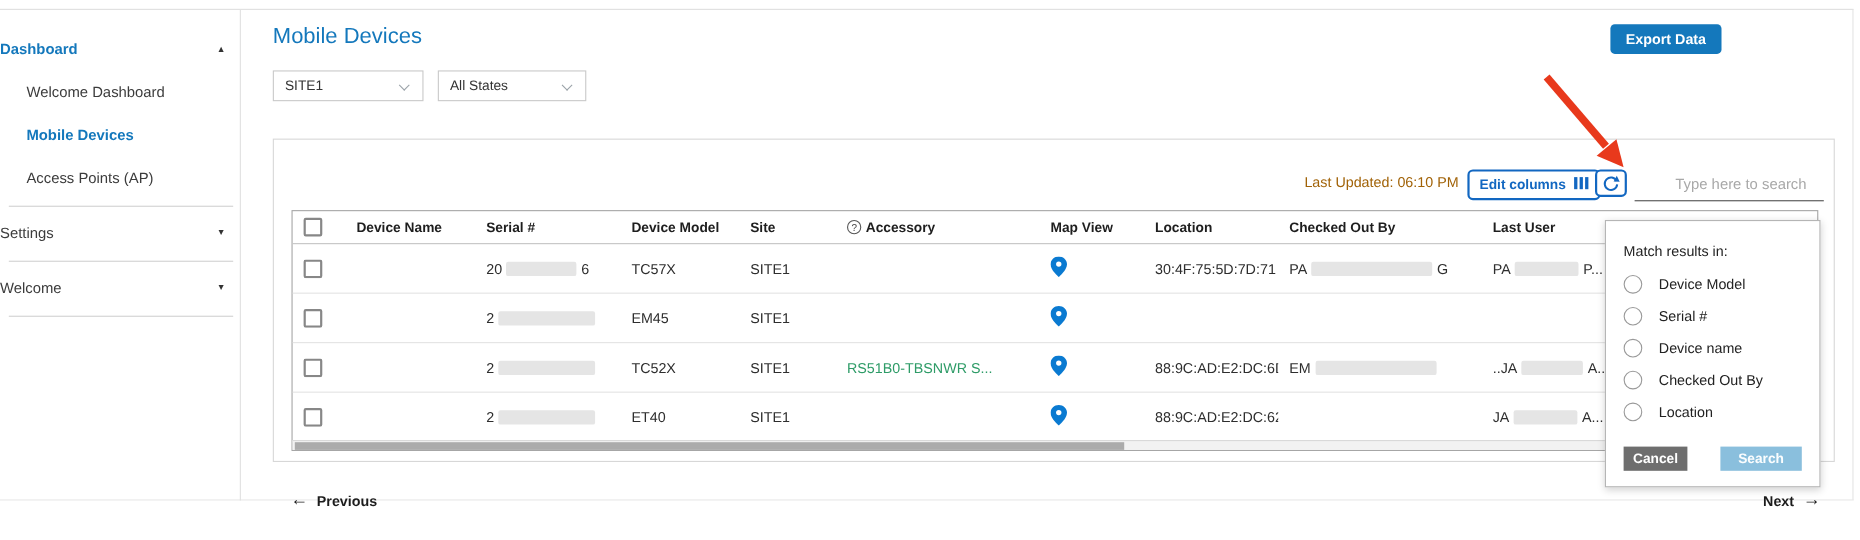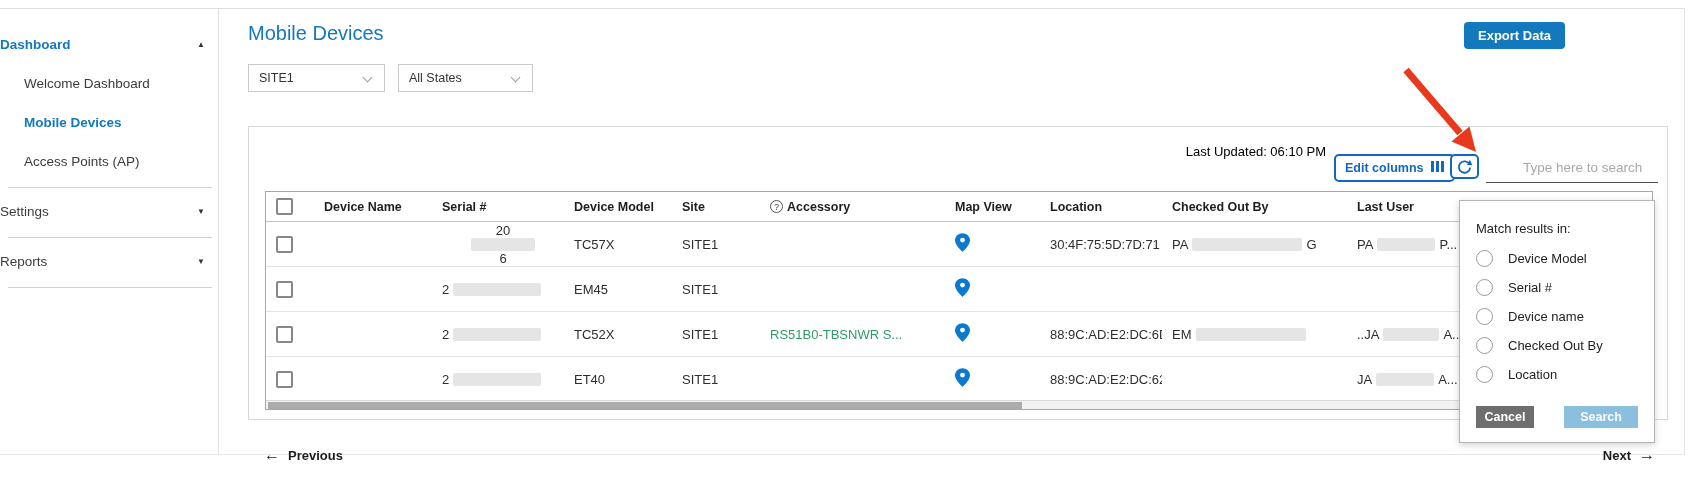--- a/index.html
+++ b/index.html
@@ -27,21 +27,21 @@
   .page-title{position:absolute;left:248px;top:22px;font-size:20px;font-weight:500;color:var(--accent-blue);}
   .export-btn{position:absolute;left:1464px;top:22px;height:27px;background:var(--accent-blue);color:#fff;
     font-size:13px;font-weight:bold;border:none;border-radius:4px;padding:0 14px;cursor:pointer;}
   .select{position:absolute;top:64px;height:28px;border:1px solid #c9c9c9;background:#fff;font-size:12.5px;color:#333;
     display:flex;align-items:center;padding:0 10px;cursor:pointer;}
   .select .chev{position:absolute;right:13px;top:9px;width:7px;height:7px;border-right:1.6px solid #9aa2a8;border-bottom:1.6px solid #9aa2a8;transform:rotate(45deg);}
   #site-select{left:248px;width:137px;}
   #state-select{left:398px;width:135px;}
   
   .card{position:absolute;left:248px;top:126px;width:1420px;height:294px;border:1px solid #d7d7d7;background:#fff;}
-  .last-updated{position:absolute;top:17px;right:341px;font-size:13px;font-weight:500;color:#000000;}
+  .last-updated{position:absolute;top:31px;right:341px;font-size:13px;font-weight:500;color:#a16207;}
   .edit-cols{position:absolute;top:27px;left:1085px;height:25px;border:2px solid var(--link-blue);border-radius:5px;
     background:#fff;color:var(--link-blue);font-weight:bold;font-size:12.5px;display:flex;align-items:center;padding:12px 9px;gap:6px;cursor:pointer;}
   .bars i{display:inline-block;width:3px;height:11px;background:var(--link-blue);margin-left:2px;}
   .refresh-btn{position:absolute;top:27px;left:1201px;width:29px;height:25px;border:2px solid var(--link-blue);border-radius:5px;
     background:#fff;display:flex;align-items:center;justify-content:center;cursor:pointer;}
   .search-wrap{position:absolute;top:25px;left:1237px;width:172px;height:31px;border-bottom:1px solid #4f4f4f;display:flex;align-items:center;gap:6px;}
   .search-wrap input{border:none;outline:none;background:transparent;font-size:13.5px;color:#555;width:144px;margin-left:31px;}
   .search-wrap input::placeholder{color:#a8a8a8;}
   
   .dtable{position:absolute;left:16px;top:64px;width:1388px;height:219px;border:1px solid #a6a6a6;background:#fff;}
@@ -82,21 +82,21 @@
 <div class="page-frame"></div>
 
 <nav class="sidebar">
     <div class="sidebar-item section active"><span>Dashboard</span><span class="caret">▲</span></div>
     <div class="sidebar-item sub"><span>Welcome Dashboard</span></div>
     <div class="sidebar-item sub active"><span>Mobile Devices</span></div>
     <div class="sidebar-item sub"><span>Access Points (AP)</span></div>
     <div class="sidebar-divider"></div>
     <div class="sidebar-item section"><span>Settings</span><span class="caret">▼</span></div>
     <div class="sidebar-divider"></div>
-    <div class="sidebar-item section"><span>Reports</span><span class="caret">▼</span></div>
+    <div class="sidebar-item section"><span>Welcome</span><span class="caret">▼</span></div>
     <div class="sidebar-divider"></div>
   </nav>
 
 <h1 class="page-title">Mobile Devices</h1>
 <button class="export-btn">Export Data</button>
 
 <div class="select" id="site-select">
   <span>SITE1</span>
   <span class="chev"></span>
 </div>
@@ -161,21 +161,21 @@
         <div class="th" style="width: 140px;">
           <span>Last User</span>
         </div>
       </div>
     <div>
         <div class="tr">
           <div class="td" style="width: 48px;">
             <span class="cbox"></span>
           </div>
           <div class="td" style="width: 118px;"></div>
-          <div class="td" style="width: 132px; flex-direction: column;">
+          <div class="td" style="width: 132px;">
             <span>20</span>
             <span class="redact" style="width: 64px;"></span>
             <span>6</span>
           </div>
           <div class="td" style="width: 108px;">
             <span>TC57X</span>
           </div>
           <div class="td" style="width: 88px;">
             <span>SITE1</span>
           </div>

